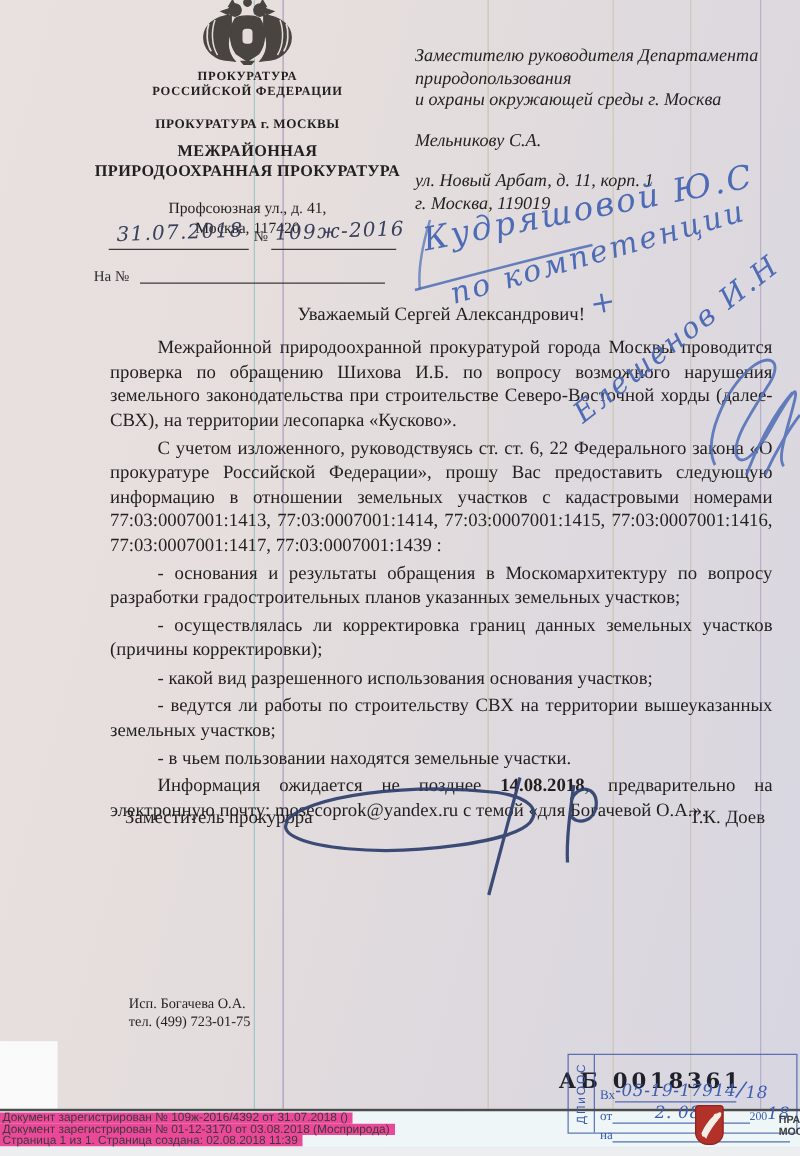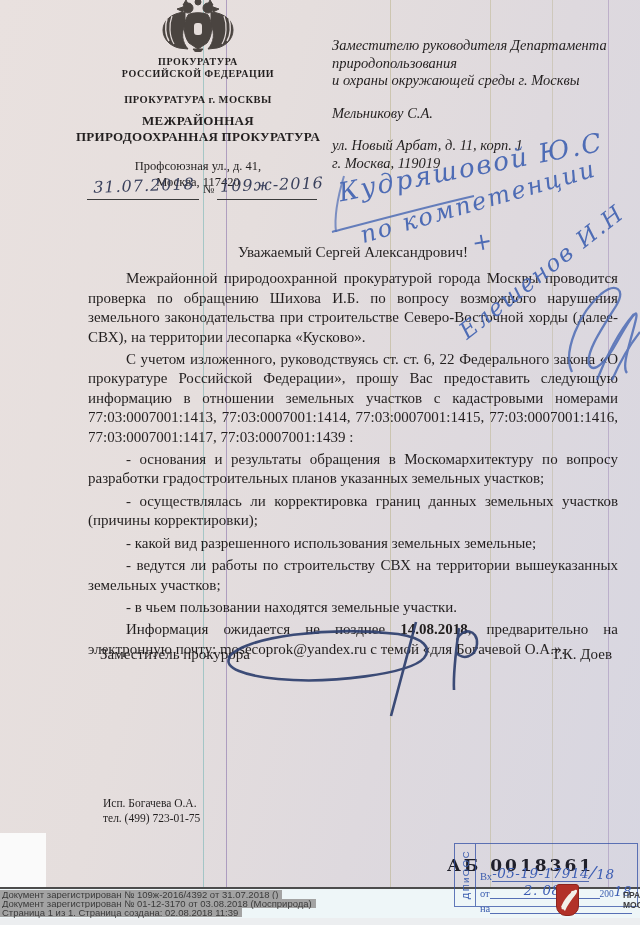--- a/index.html
+++ b/index.html
@@ -79,21 +79,21 @@
   .st-flex { flex:1; text-align:center; }
   .st-slash { font-size:17px; transform:rotate(8deg); margin-left:1px; }
 
   
   .white-corner { position:absolute; left:0; top:833px; width:46px; height:56px;
                   background:#fafafa; z-index:4; }
   .footer { position:absolute; left:0; top:887px; width:640px; height:31px; z-index:7;
             background:#eef6f8; border-top:2px solid #4c4c4c;
             font-family:"Liberation Sans", sans-serif; font-size:9.5px; color:#3a3a3a;
             display:flex; flex-direction:column; justify-content:space-between; padding:1px 0; }
-  .footer div { background:#a3a3a3; width:fit-content; padding:0 4px 0 2px; line-height:9px; }
+  .footer div { background:#ec4899; width:fit-content; padding:0 4px 0 2px; line-height:9px; }
   .footer-edge { position:absolute; left:0; top:918px; width:640px; height:7px;
                  background:#eceef0; z-index:7; }
 
   
   .gov { position:absolute; left:556px; top:884px; z-index:9; display:flex; align-items:center;gap:40px; }
   .gov-shield { width:23px; height:32px; background:#b23128; border-radius:3px 3px 10px 10px;
                 border:1px solid #8d241d; position:relative; overflow:hidden; }
   .gov-text { margin-left:4px; font-family:"Liberation Sans", sans-serif; font-weight:bold;
               font-size:8.5px; line-height:10px; color:#3d3d3d; white-space:nowrap; }
 </style>
@@ -141,25 +141,29 @@
     <div class="addr" style="margin-top:0;">Москва, 117420</div>
   </div>
 
   <div class="req-row">
     <span class="hw req-date">31.07.2018</span>
     <span class="req-uline1"></span>
     <span class="req-no">№</span>
     <span class="hw req-num">109ж-2016</span>
     <span class="req-uline2"></span>
   </div>
+  <div class="nano-row">
+    <span class="nano-label">На №</span>
+    <span class="nano-line"></span>
+  </div>
 
   <div class="addressee">
     <div>Заместителю руководителя Департамента</div>
     <div>природопользования</div>
-    <div>и охраны окружающей среды г. Москвы</div>
+    <div>и охраны окружающей среды г. Москва</div>
     <div class="gap"></div>
     <div>Мельникову С.А.</div>
     <div class="gap"></div>
     <div>ул. Новый Арбат, д. 11, корп. 1</div>
     <div>г. Москва, 119019</div>
   </div>
 
   <div class="blue-hw" style="left:336px;top:178px;font-size:26px;transform:rotate(-11deg);transform-origin:left top;letter-spacing:2px;">Кудряшовой Ю.С</div>
   <div class="blue-hw" style="left:357px;top:222px;font-size:24px;transform:rotate(-16deg);transform-origin:left top;letter-spacing:2px;">по компетенции</div>
   <div class="blue-hw" style="left:472px;top:228px;font-size:24px;transform:rotate(-10deg);">+</div>
@@ -183,21 +187,21 @@
       <path d="M457 640 C462 627 478 629 477 644 C476 657 462 661 456 652"></path>
     </g>
   </svg>
 
   <div class="bodytext">
     <div class="greeting">Уважаемый Сергей Александрович!</div>
     <p class="first">Межрайонной природоохранной прокуратурой города Москвы проводится проверка по обращению Шихова И.Б. по вопросу возможного нарушения земельного законодательства при строительстве Северо-Восточной хорды (далее-СВХ), на территории лесопарка «Кусково».</p>
     <p>С учетом изложенного, руководствуясь ст. ст. 6, 22 Федерального закона «О прокуратуре Российской Федерации», прошу Вас предоставить следующую информацию в отношении земельных участков с кадастровыми номерами 77:03:0007001:1413, 77:03:0007001:1414, 77:03:0007001:1415, 77:03:0007001:1416, 77:03:0007001:1417, 77:03:0007001:1439 :</p>
     <p>- основания и результаты обращения в Москомархитектуру по вопросу разработки градостроительных планов указанных земельных участков;</p>
     <p>- осуществлялась ли корректировка границ данных земельных участков (причины корректировки);</p>
-    <p>- какой вид разрешенного использования земельных земельные;</p>
+    <p>- какой вид разрешенного использования основания участков;</p>
     <p>- ведутся ли работы по строительству СВХ на территории вышеуказанных земельных участков;</p>
     <p>- в чьем пользовании находятся земельные участки.</p>
     <p><span>Информация ожидается не позднее </span><span class="closing-date">14.08.2018</span><span>, предварительно на электронную почту: mosecoprok@yandex.ru с темой «для Богачевой О.А.».</span></p>
   </div>
 
   <div class="sigrow">
     <span>Заместитель прокурора</span>
     <span class="signame">Т.К. Доев</span>
   </div>
 

